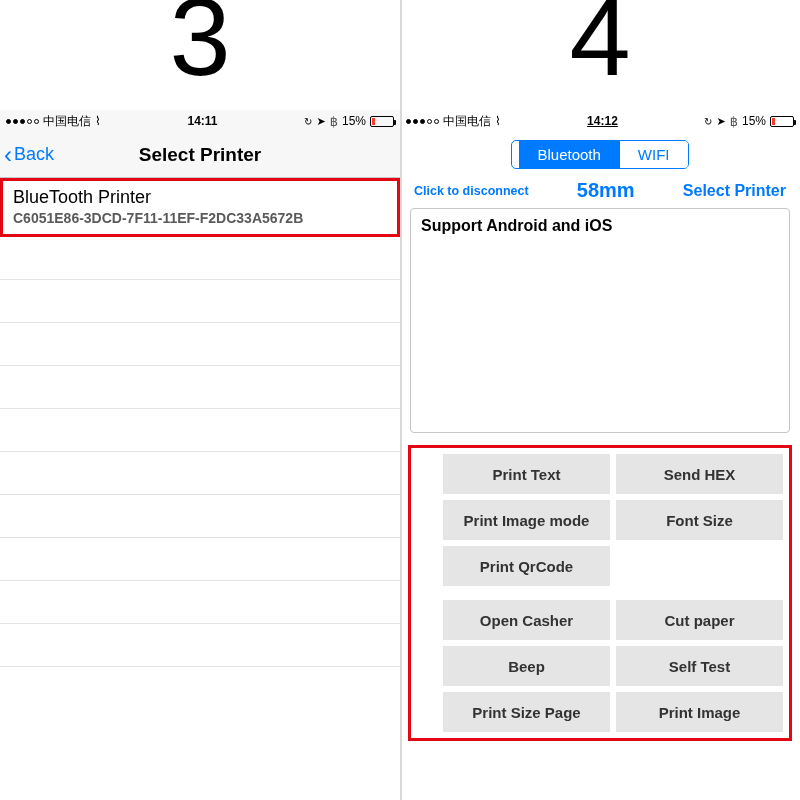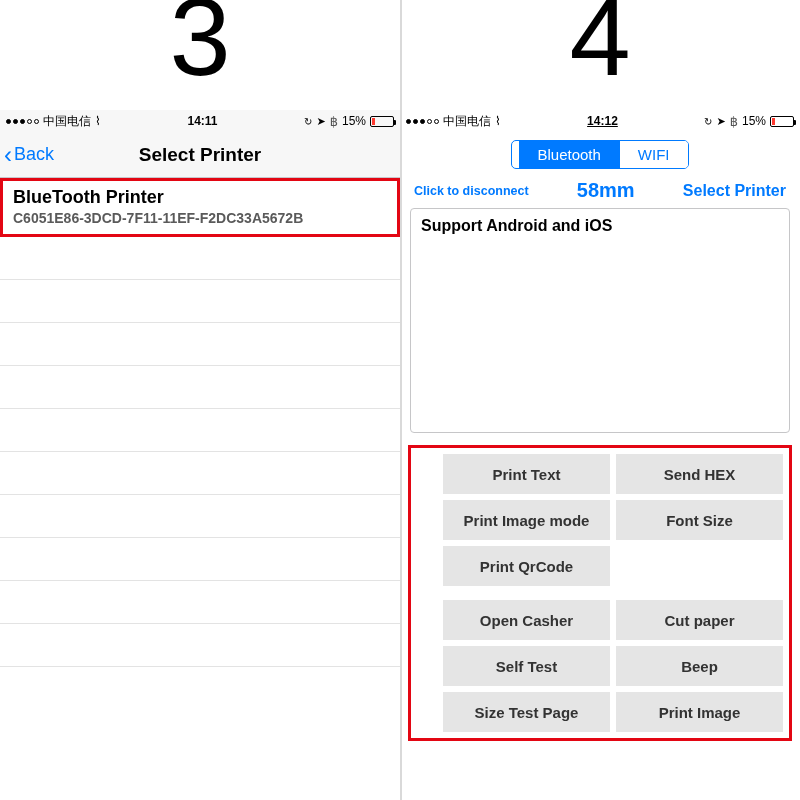--- a/index.html
+++ b/index.html
@@ -82,21 +82,21 @@
     position:relative;
   }
   .back-btn { display:flex; align-items:center; gap:2px; color:#007aff; font-size:18px; padding-left:4px;}
   .chevron { font-size:24px; line-height:1; font-weight:300;}
   .nav-title { position:absolute; left:0; right:0; text-align:center; font-size:19px; font-weight:600; color:#000; pointer-events:none;}
   
   .printer-row {
     background:#fff; padding:6px 10px 8px;
     border:3px solid #e30613;
   }
-  .pr-name { font-size:18px; font-weight:700; color:#000;}
+  .pr-name { font-size:18px; font-weight:400; color:#000;}
   .pr-id { font-size:14px; font-weight:600; color:#5a5a5a; margin-top:2px;}
   .list-area { flex:1; background:#fff;}
   .sep { height:1px; background:#e3e3e3;}
   
   .tabs-row { display:flex; justify-content:center; padding:8px 0 10px;}
   .seg {
     display:flex; border:1.5px solid #007aff; border-radius:5px; overflow:hidden;
     font-size:15px;
     padding-left:7px;
   }
@@ -236,21 +236,21 @@
         <div class="btn-grid" id="grid1">
             <div class="pbtn">Print Text</div>
             <div class="pbtn">Send HEX</div>
             <div class="pbtn">Print Image mode</div>
             <div class="pbtn">Font Size</div>
             <div class="pbtn">Print QrCode</div>
           </div>
         <div class="btn-grid second" id="grid2">
             <div class="pbtn">Open Casher</div>
             <div class="pbtn">Cut paper</div>
+            <div class="pbtn">Beep</div>
             <div class="pbtn">Self Test</div>
-            <div class="pbtn">Beep</div>
-            <div class="pbtn">Size Test Page</div>
+            <div class="pbtn">Print Size Page</div>
             <div class="pbtn">Print Image</div>
           </div>
       </div>
     </div>
   </div>
 </div>
 
 </body></html>

